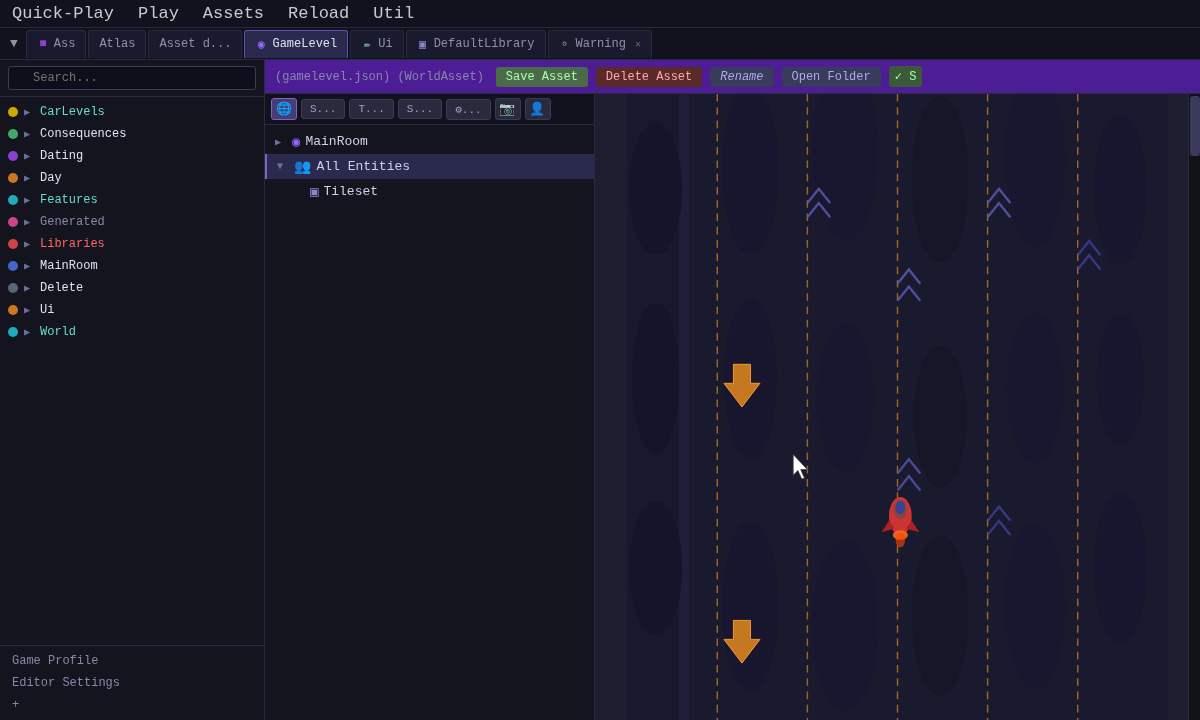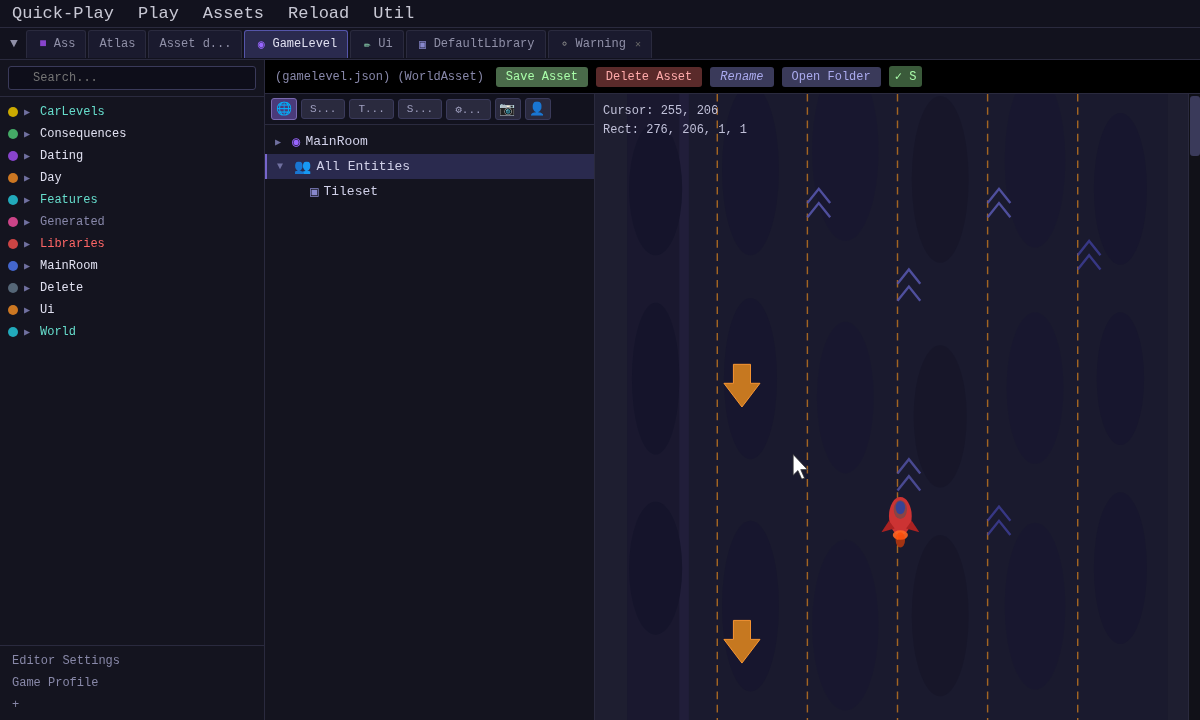--- a/index.html
+++ b/index.html
@@ -154,21 +154,21 @@
       flex-direction: column;
       overflow: hidden;
     }
 
     
     .asset-header {
       display: flex;
       align-items: center;
       gap: 8px;
       padding: 6px 10px;
-      background: #000000;
+      background: #4c1d95;
       border-bottom: 1px solid #2a2a3e;
       flex-shrink: 0;
     }
     .asset-title {
       color: #8888aa;
       font-size: 12px;
       margin-right: 4px;
     }
     .asset-btn {
       padding: 3px 10px;
@@ -424,24 +424,24 @@
 
       <div class="sidebar-item cyan">
         <span class="dot dot-teal"></span>
         <span class="arrow fa">▶</span>
         <span class="sidebar-label">World</span>
       </div>
 
     </div>
     <div class="sidebar-bottom">
       <div class="sidebar-bottom-item">
+        <span>Game Profile</span>
+      </div>
+      <div class="sidebar-bottom-item">
         <span>Editor Settings</span>
-      </div>
-      <div class="sidebar-bottom-item">
-        <span>Game Profile</span>
       </div>
       <div class="sidebar-bottom-item">
         <span>+</span>
       </div>
     </div>
   </div>
 
   <div class="content-area">
 
     <div class="asset-header">
@@ -482,31 +482,20 @@
           <div class="tree-item tree-item-sub">
             <span class="arrow" style="width:12px;"></span>
             <span class="tree-item-icon" style="color:#8888cc;">▣</span>
             <span class="tree-item-label">Tileset</span>
           </div>
 
         </div>
       </div>
 
       <div class="viewport">
-        <div class="viewport-info">
-          <div>
-            <span>Cursor:</span>
-            <span>255</span>,
-            <span>206</span>
-          </div>
-          <div>
-            <span>Rect:</span>
-            <span>276, 206, 1, 1</span>
-          </div>
-        </div>
 
         
         <svg class="svg-viewport" viewBox="0 0 570 660" xmlns="http://www.w3.org/2000/svg">
 
           <rect width="570" height="660" fill="#1a1a2e"></rect>
 
           <g opacity="0.7">
 
             <rect x="0" y="0" width="55" height="660" fill="#1a1830"></rect>
             <rect x="55" y="0" width="10" height="660" fill="#252040"></rect>

